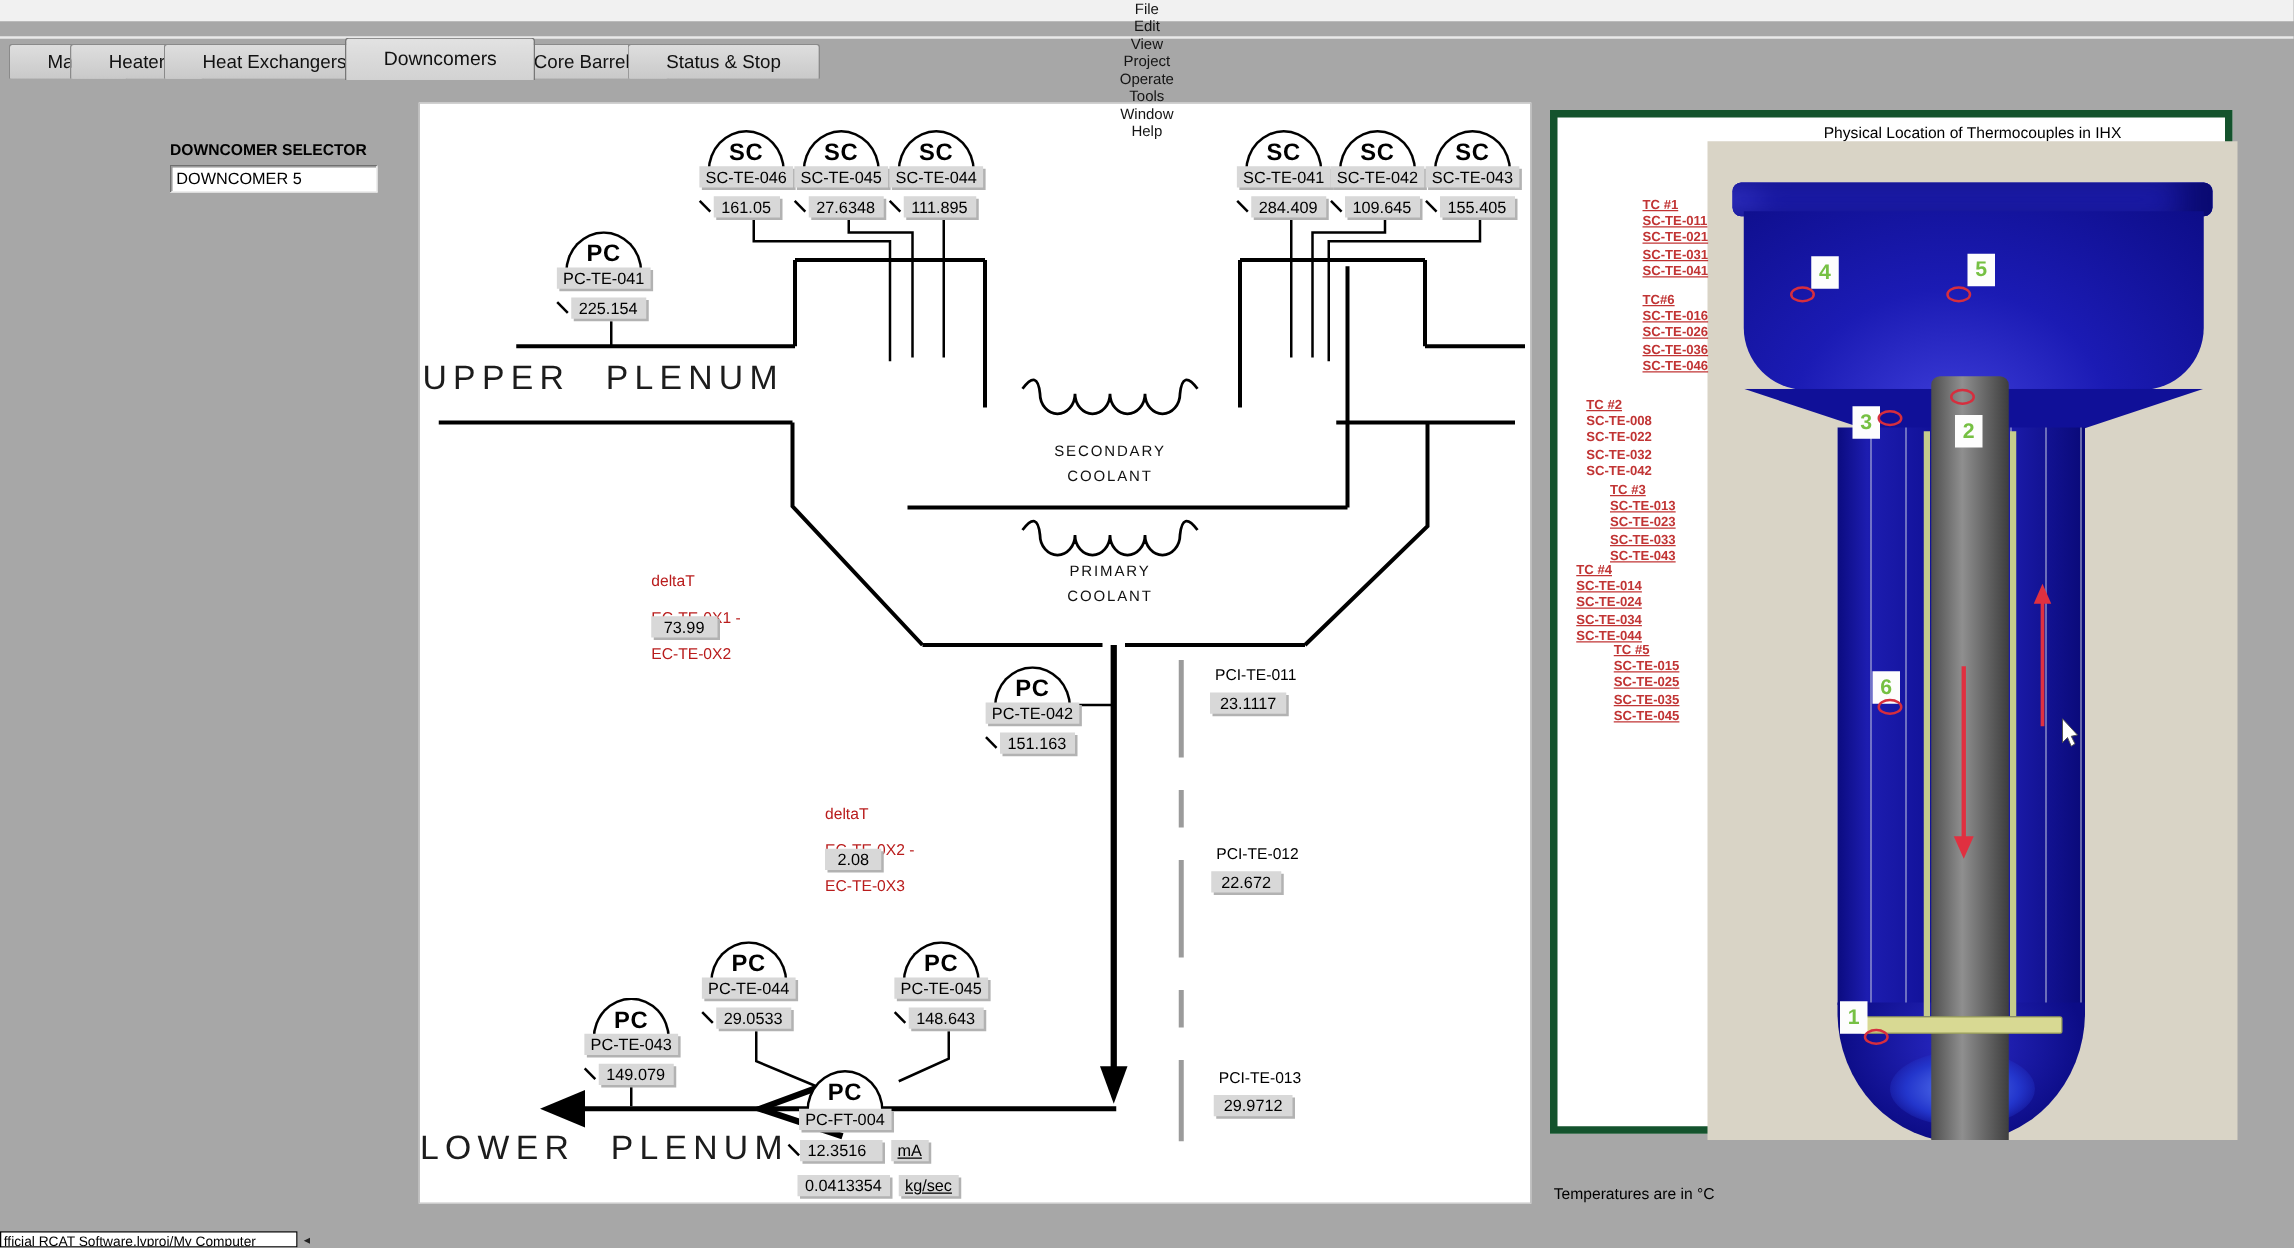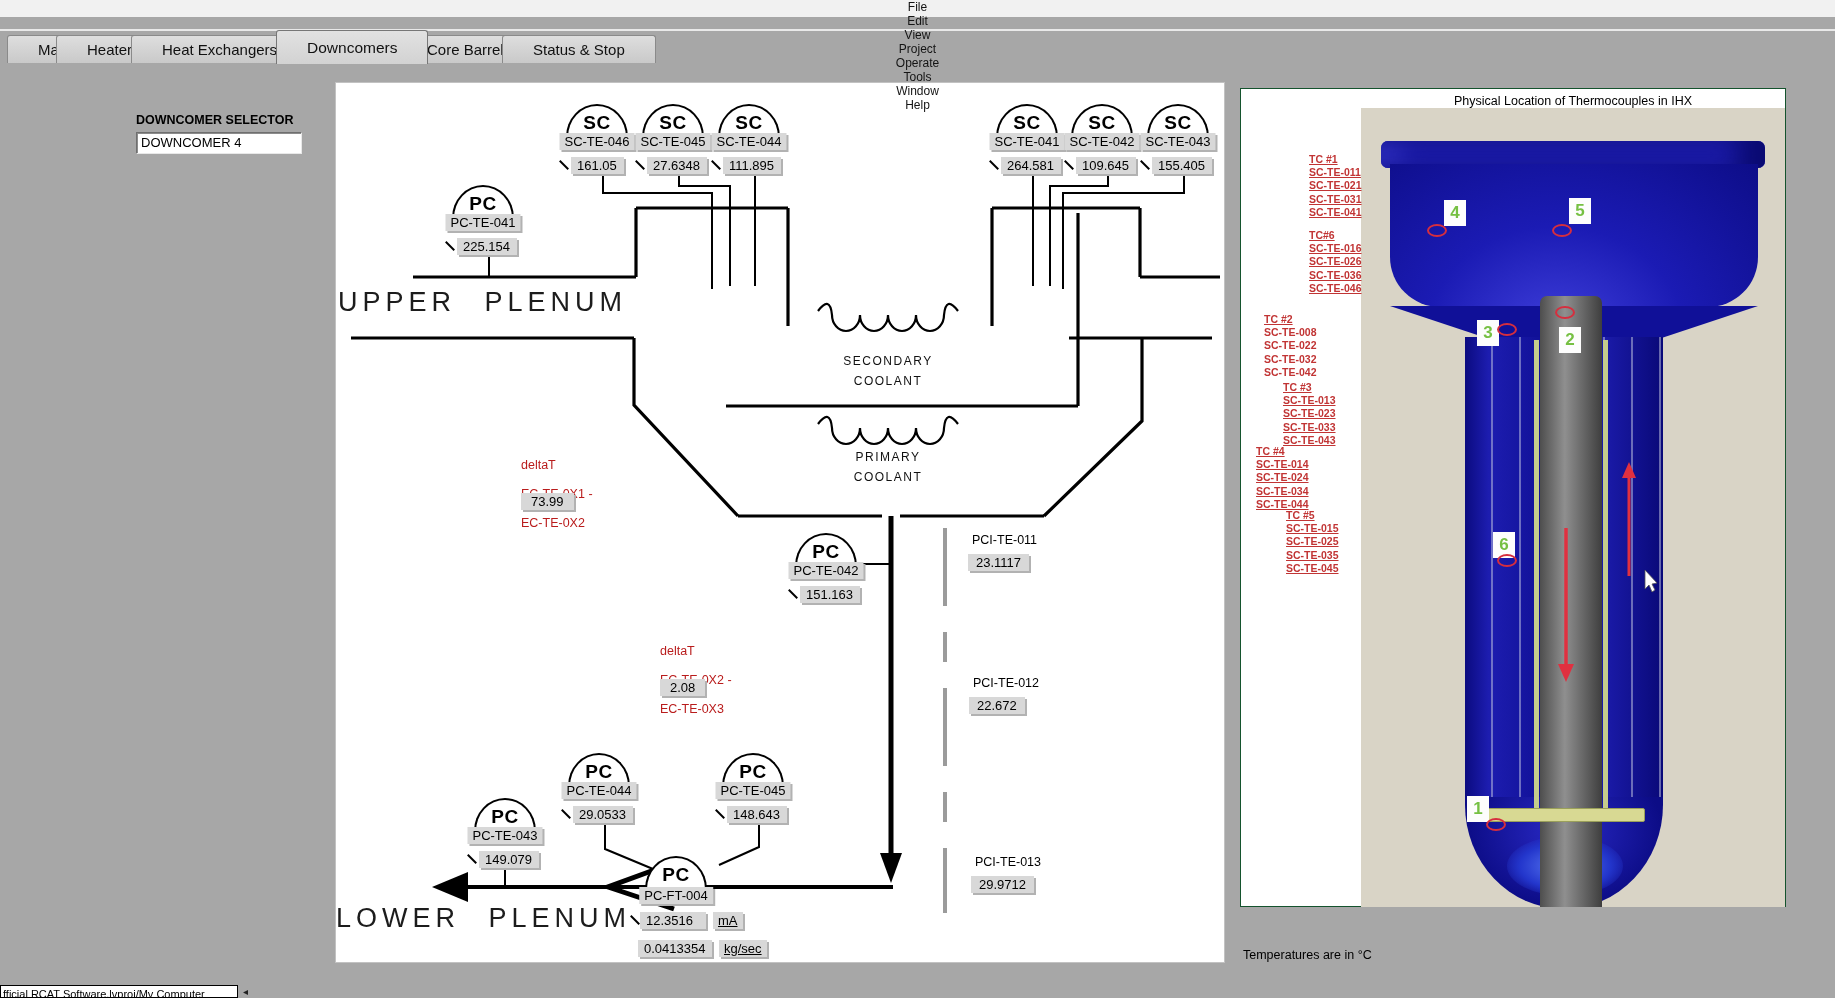--- a/index.html
+++ b/index.html
@@ -45,21 +45,21 @@
   .pci-label { position:absolute; font-size:12.5px; color:#000; }
   .pci-val   { position:absolute; background:#d8d8d8; font-size:13px; padding:1px 8px; box-shadow:2px 2px 0 #b2b2b2; color:#000;}
   .dt-text   { position:absolute; font-size:12.5px; color:#b91c1c; line-height:14.5px; white-space:pre-line;}
   .dt-val    { position:absolute; background:#d8d8d8; font-size:13px; padding:1px 10px; box-shadow:2px 2px 0 #b2b2b2; color:#000;}
 
   .plenum { position:absolute; font-size:27px; color:#1c1c1c; letter-spacing:5px; word-spacing:16px; font-weight:400; }
   .coolant { position:absolute; width:220px; text-align:center; font-size:12px; letter-spacing:1.5px;
              color:#111; line-height:20px; font-weight:400;}
 
   
-  .ihx { position:absolute; left:1240px; top:88px; width:546px; height:819px; background:#fff; border:1px solid #14532d; }
+  .ihx { position:absolute; left:1240px; top:88px; width:546px; height:819px; background:#fff; border:6px solid #14532d; }
   .ihx-title { position:absolute; left:120px; top:5px; width:424px; text-align:center; font-size:12.5px; color:#000; }
   .ihx-img { position:absolute; left:120px; top:19px; width:424px; height:799px; background:#d9d4c6; overflow:hidden; }
 
   .tcgroup { position:absolute; font-size:10.5px; font-weight:bold; color:#c13434; line-height:13.2px; z-index:6;}
   .tcgroup div { text-decoration:underline; }
   .tcgroup.items-plain div.tc-item { text-decoration:none; }
 
   .note { position:absolute; left:1243px; top:948px; font-size:12.5px; color:#000; }
 
   
@@ -111,21 +111,21 @@
 <div class="tabstrip">
   <div class="tab" style="left:7px">Main</div>
   <div class="tab" style="left:56px">Heater</div>
   <div class="tab" style="left:131px">Heat Exchangers</div>
   <div class="tab active" style="left:276px">Downcomers</div>
   <div class="tab" style="left:396px">Core Barrel</div>
   <div class="tab" style="left:502px">Status &amp; Stop</div>
 </div>
 
 <div class="sel-label">DOWNCOMER SELECTOR</div>
-<div class="sel-input">DOWNCOMER 4</div>
+<div class="sel-input">DOWNCOMER 5</div>
 
 <div class="panel">
 
   <svg class="lines" width="890" height="881" viewBox="0 0 890 881">
 
     <g stroke="#000" stroke-width="2" fill="none">
       <path d="M267 92 V110 H376 V206"></path>
       <path d="M343 92 V103 H394 V203"></path>
       <path d="M419 92 V203"></path>
       <path d="M697 92 V203"></path>
@@ -197,21 +197,21 @@
   <div class="sensor" style="left:413px;top:21px">
     <div class="dome">SC</div>
     <div class="tagbox">SC-TE-044</div>
     <div class="tick"></div>
     <div class="valbox">111.895</div>
   </div>
   <div class="sensor" style="left:691px;top:21px">
     <div class="dome">SC</div>
     <div class="tagbox">SC-TE-041</div>
     <div class="tick"></div>
-    <div class="valbox">264.581</div>
+    <div class="valbox">284.409</div>
   </div>
   <div class="sensor" style="left:766px;top:21px">
     <div class="dome">SC</div>
     <div class="tagbox">SC-TE-042</div>
     <div class="tick"></div>
     <div class="valbox">109.645</div>
   </div>
   <div class="sensor" style="left:842px;top:21px">
     <div class="dome">SC</div>
     <div class="tagbox">SC-TE-043</div>

